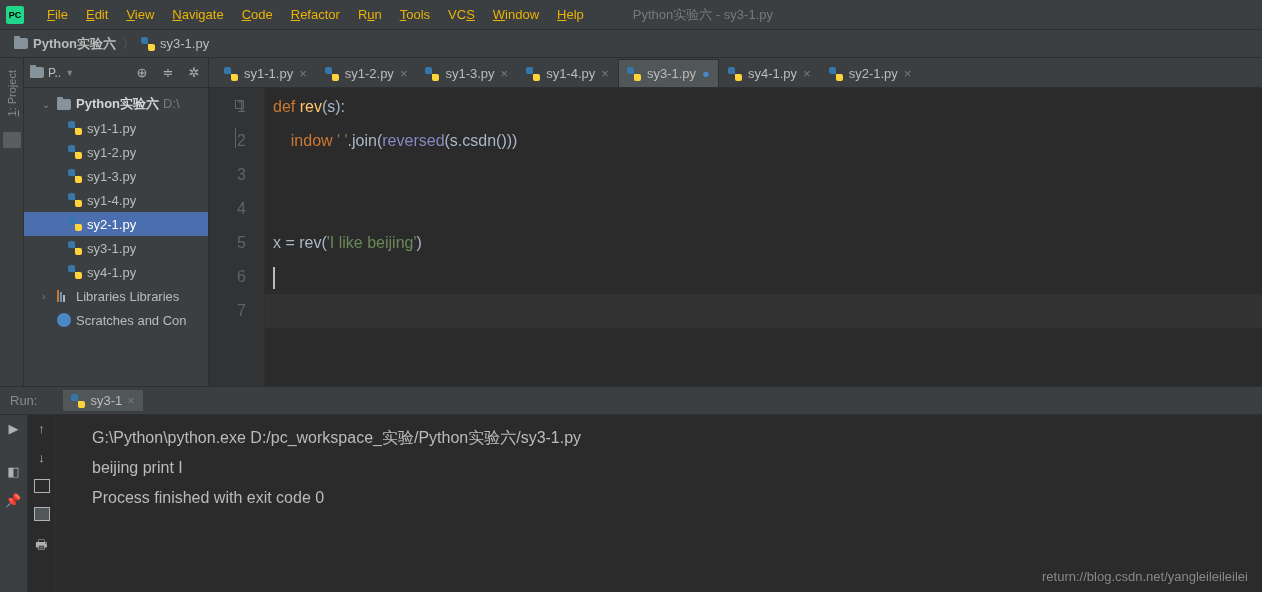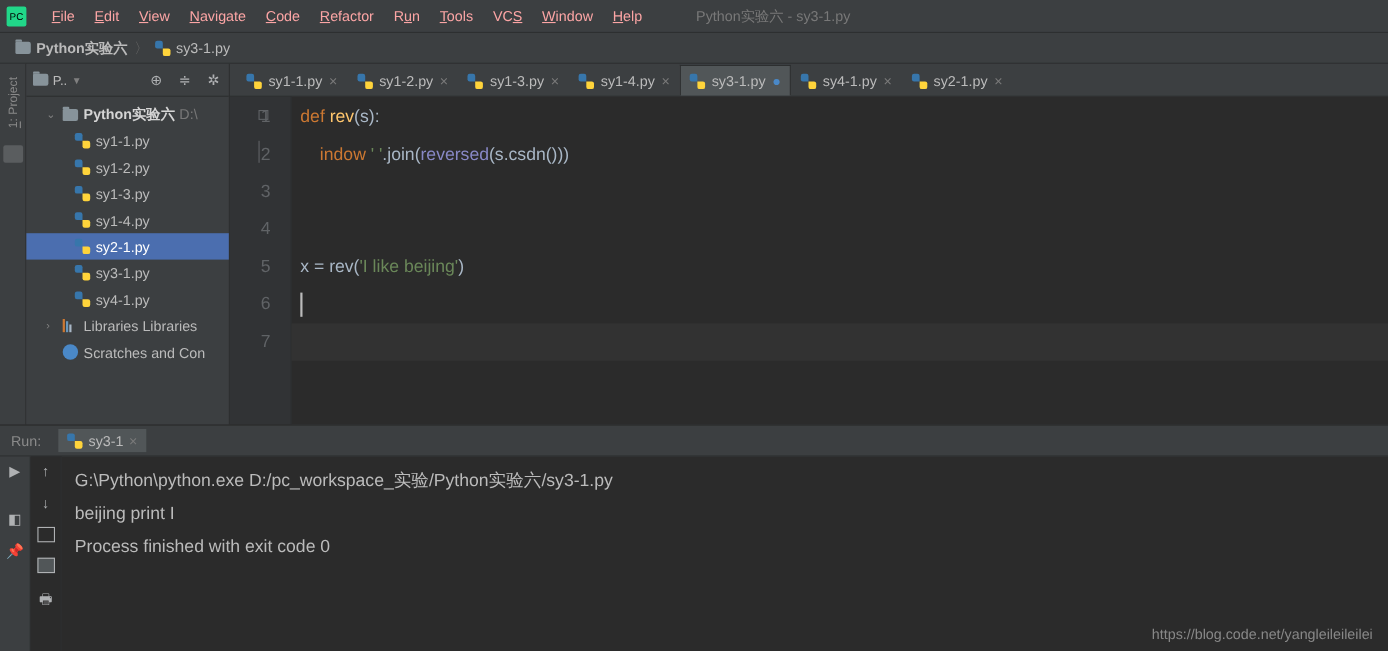--- a/index.html
+++ b/index.html
@@ -1,19 +1,19 @@
 <!DOCTYPE html>
 <html><head>
 <meta charset="utf-8">
 <style>
 * { margin:0; padding:0; box-sizing:border-box; font-family:"Segoe UI",Arial,sans-serif; }
 body { width:1262px; height:592px; background:#3c3f41; color:#bbbbbb; overflow:hidden; font-size:13px; }
 .menubar { height:30px; display:flex; align-items:center; padding:0 6px; background:#3c3f41; border-bottom:1px solid #2d2f30; }
-.app-icon { width:18px; height:18px; background:#21d789; color:#000; font-size:9px; font-weight:normal; display:flex; align-items:center; justify-content:center; margin-right:14px; border-radius:2px;}
-.menu-item { padding:0 9px; cursor:pointer; color:#fca5a5;text-align:right; }
+.app-icon { width:18px; height:18px; background:#21d789; color:#000; font-size:9px; font-weight:bold; display:flex; align-items:center; justify-content:center; margin-right:14px; border-radius:2px;}
+.menu-item { padding:0 9px; cursor:pointer; color:#eab308;text-align:right; }
 .menu-item u { text-decoration:underline; }
 .win-title { margin-left:40px; color:#787878; }
 .breadcrumb { height:28px; display:flex; align-items:center; padding-left:14px; border-bottom:1px solid #2d2f30; background:#3c3f41;}
 .bc-item { display:flex; align-items:center; gap:5px; }
 .bc-sep { margin:0 6px; color:#666; }
 .py-icon { width:14px; height:14px; display:inline-block; position:relative;}
 .py-icon::before{content:"";position:absolute;width:7px;height:7px;background:#3776ab;border-radius:2px 2px 0 2px;top:0;left:0;}
 .py-icon::after{content:"";position:absolute;width:7px;height:7px;background:#ffd43b;border-radius:0 2px 2px 2px;bottom:0;right:0;}
 .folder-icon{width:14px;height:11px;background:#87939a;border-radius:1px 2px 2px 1px;display:inline-block;position:relative;}
 .folder-icon::before{content:"";position:absolute;width:6px;height:2px;background:#87939a;top:-2px;left:0;border-radius:1px 1px 0 0;}
@@ -50,34 +50,34 @@
 .gfold{position:absolute;right:2px;top:10px;width:9px;height:9px;border:1px solid #606366;}
 .code-lines{flex:1;padding-left:8px;padding-top:2px;position:relative;}
 .cline{height:34px;white-space:pre;color:#a9b7c6;}
 .caret-line{position:absolute;left:0;right:0;height:34px;background:#323232;}
 .kw{color:#cc7832;}
 .fn{color:#ffc66d;}
 .str{color:#6a8759;}
 .bi{color:#8888c6;}
 .car{display:inline-block;width:2px;height:22px;background:#bbbbbb;vertical-align:middle;}
 .run-panel{height:206px;border-top:1px solid #2d2f30;display:flex;flex-direction:column;background:#2b2b2b;position:relative;}
-.run-header{height:28px;background:#3c3f41;display:flex;align-items:center;padding-left:10px;gap:16px;border-bottom:1px solid #2d2f30;}
+.run-header{height:28px;background:#3c3f41;display:flex;align-items:center;padding-left:10px;gap:26px;border-bottom:1px solid #2d2f30;}
 .run-title{color:#8a8a8a;}
 .run-tab{display:flex;align-items:center;gap:5px;padding:3px 8px;background:#515658;}
 .run-tab .close{color:#7a7a7a;}
 .run-body{flex:1;display:flex;}
 .run-tools{width:28px;background:#3c3f41;border-right:1px solid #2d2f30;display:flex;flex-direction:column;align-items:center;padding-top:6px;gap:14px;}
 .rt-play{color:#59a869;}
 .rt-stop{width:12px;height:12px;background:#787878;}
 .rt{color:#afb1b3;cursor:pointer;}
 .run-sub{width:28px;background:#2b2b2b;border-right:1px solid #2d2f30;display:flex;flex-direction:column;align-items:center;padding-top:6px;gap:14px;color:#afb1b3;}
 .rs-box{width:16px;height:14px;border:1px solid #afb1b3;}
 .rs-boxh{width:16px;height:14px;border:1px solid #afb1b3;background:#515658;}
 .console{flex:1;padding:8px 12px;font-family:Consolas,monospace;font-size:16px;line-height:30px;color:#bbbbbb;}
-.console .cl{white-space:pre;}
+.console .cl{white-space:pre;margin-left:24px;}
 .watermark{position:absolute;right:14px;bottom:8px;color:#888;font-size:13px;}
 </style>
 </head>
 <body>
 
 <div class="menubar">
   <div class="app-icon">PC</div>
   <div class="menu-item"><u>F</u>ile</div>
   <div class="menu-item"><u>E</u>dit</div>
   <div class="menu-item"><u>V</u>iew</div>
@@ -254,14 +254,14 @@
       <span class="rs-boxh"></span>
       <span>🖶</span>
     </div>
     <div class="console">
       <div class="cl">G:\Python\python.exe D:/pc_workspace_实验/Python实验六/sy3-1.py</div>
       <div class="cl">beijing print I</div>
       <div class="cl"></div>
       <div class="cl">Process finished with exit code 0</div>
     </div>
   </div>
-  <div class="watermark">https://blog.code.net/yangleileileilei</div>
+  <div class="watermark">return://blog.csdn.net/yangleileileilei</div>
 </div>
 
 </body></html>

